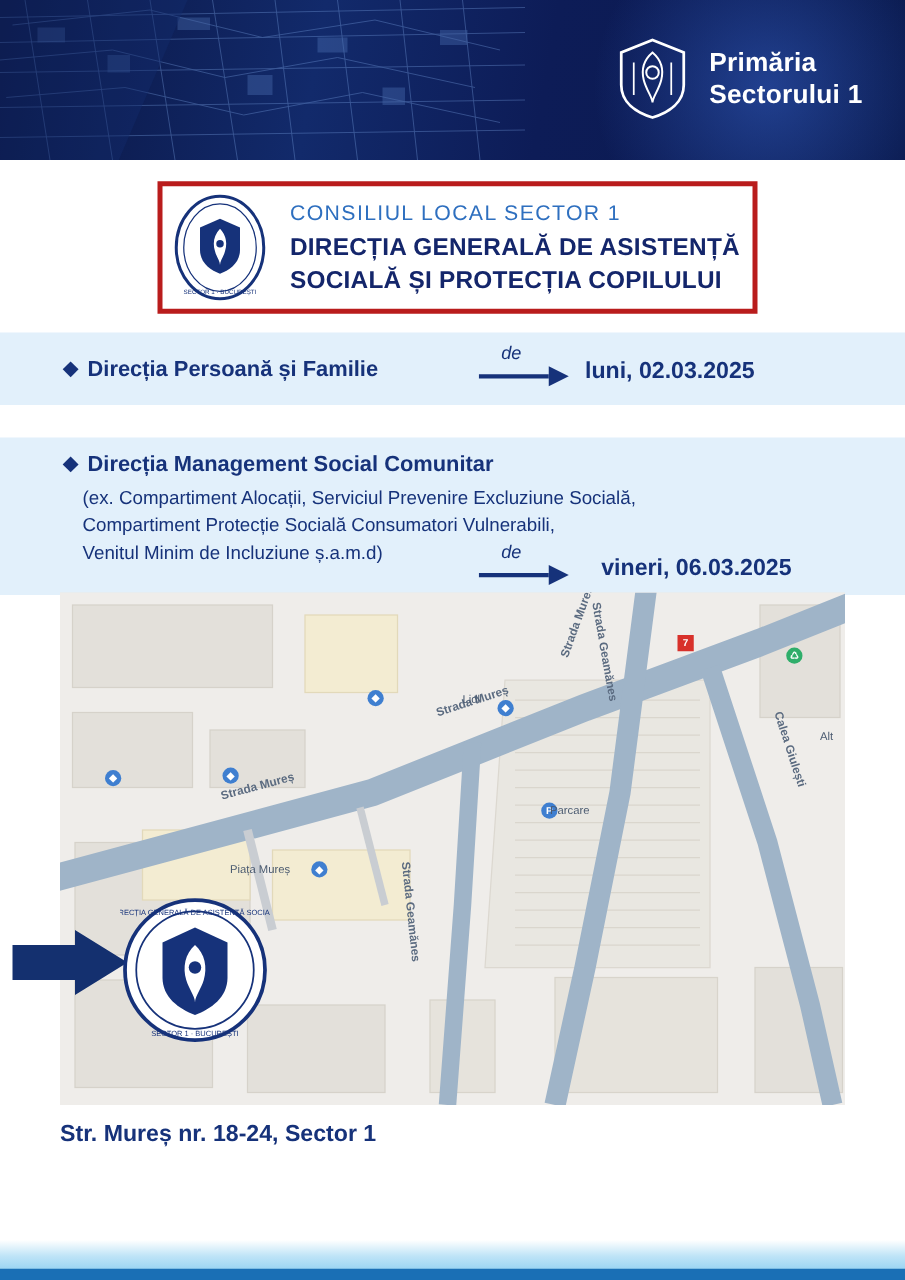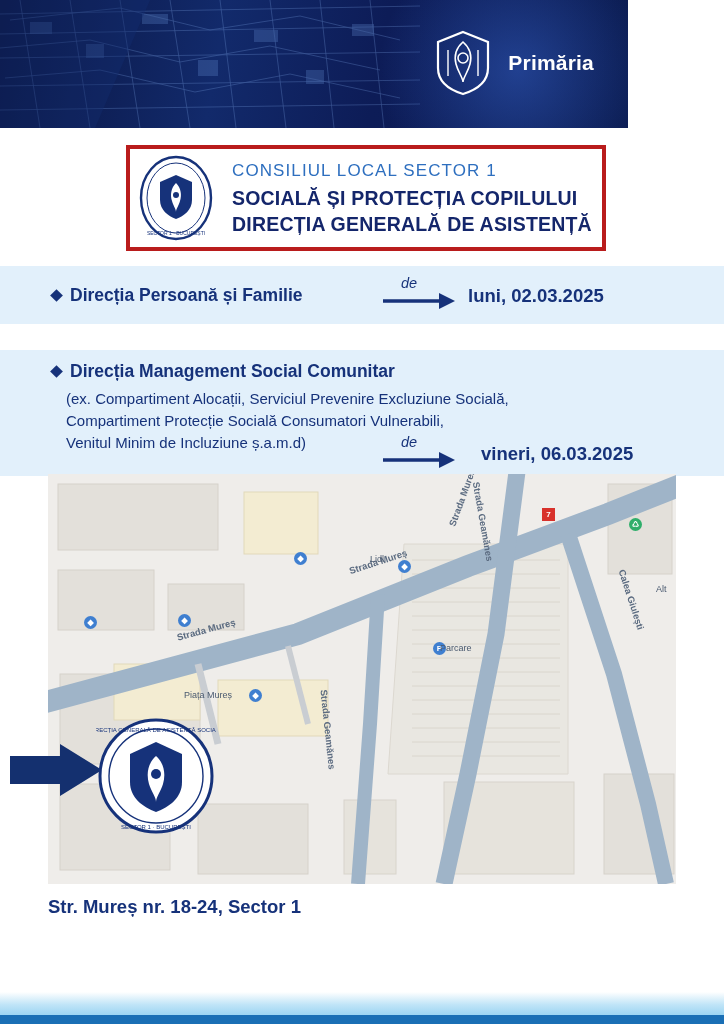--- a/index.html
+++ b/index.html
@@ -11,21 +11,21 @@
   }
   .page {
     position: relative;
     width: 724px; height: 1024px;
     background: #ffffff;
   }
 
   
   .header {
     position: absolute; left: 0; top: 0;
-    width: 628px; height: 128px;
+    width: 724px; height: 128px;
     background: #0d1b4c;
     background: linear-gradient(100deg, #0a1542 0%, #122a6b 35%, #0d1c57 60%, #0a1a4e 100%);
     overflow: hidden;
   }
   .header .mapfade {
     position: absolute; left: 0; top: 0; width: 420px; height: 128px;
     opacity: .55;
   }
   .header .glow {
     position: absolute; right: -40px; top: -60px;
@@ -175,38 +175,39 @@
 
     <div class="brand">
       <svg class="brand-crest" viewBox="0 0 58 66">
         <path d="M29 2 L54 12 V38 C54 52 42 60 29 64 C16 60 4 52 4 38 V12 Z" fill="none" stroke="#ffffff" stroke-width="2.2"></path>
         <path d="M29 12 C22 18 20 26 22 34 C24 42 29 48 29 52 C29 48 34 42 36 34 C38 26 36 18 29 12 Z" fill="none" stroke="#ffffff" stroke-width="1.6"></path>
         <circle cx="29" cy="28" r="5" fill="none" stroke="#ffffff" stroke-width="1.6"></circle>
         <path d="M14 20 L14 46 M44 20 L44 46" stroke="#ffffff" stroke-width="1.4"></path>
       </svg>
       <div class="brand-text">
         <div>Primăria</div>
+        <div>Sectorului 1</div>
       </div>
     </div>
   </div>
 
   <div class="titleband">
     <div class="titlebox">
       <svg class="title-crest" viewBox="0 0 76 86">
         <ellipse cx="38" cy="43" rx="35" ry="41" fill="#ffffff" stroke="#16327a" stroke-width="2.4"></ellipse>
         <ellipse cx="38" cy="43" rx="29" ry="35" fill="none" stroke="#16327a" stroke-width="1"></ellipse>
         <path d="M38 20 L54 27 V45 C54 55 46 61 38 64 C30 61 22 55 22 45 V27 Z" fill="#16327a"></path>
         <path d="M38 28 C33 33 32 40 34 46 C35 50 38 54 38 57 C38 54 41 50 42 46 C44 40 43 33 38 28 Z" fill="#ffffff"></path>
         <circle cx="38" cy="40" r="3" fill="#16327a"></circle>
         <text x="38" y="80" font-size="5" fill="#16327a" text-anchor="middle" font-family="Liberation Sans, sans-serif">SECTOR 1 · BUCUREȘTI</text>
       </svg>
       <div class="title-lines">
         <div class="t-small">CONSILIUL LOCAL SECTOR 1</div>
+        <div class="t-big">DIRECȚIA GENERALĂ DE ASISTENȚĂ</div>
         <div class="t-big">SOCIALĂ ȘI PROTECȚIA COPILULUI</div>
-        <div class="t-big">DIRECȚIA GENERALĂ DE ASISTENȚĂ</div>
       </div>
     </div>
   </div>
 
   <div class="band" id="band1">
     <div class="row-label" style="position:absolute; left:52px; top:19px;">
       <span class="diamond"></span>
       <span>Direcția Persoană și Familie</span>
     </div>
     <div class="de" style="position:absolute; left:401px; top:9px;">de</div>

